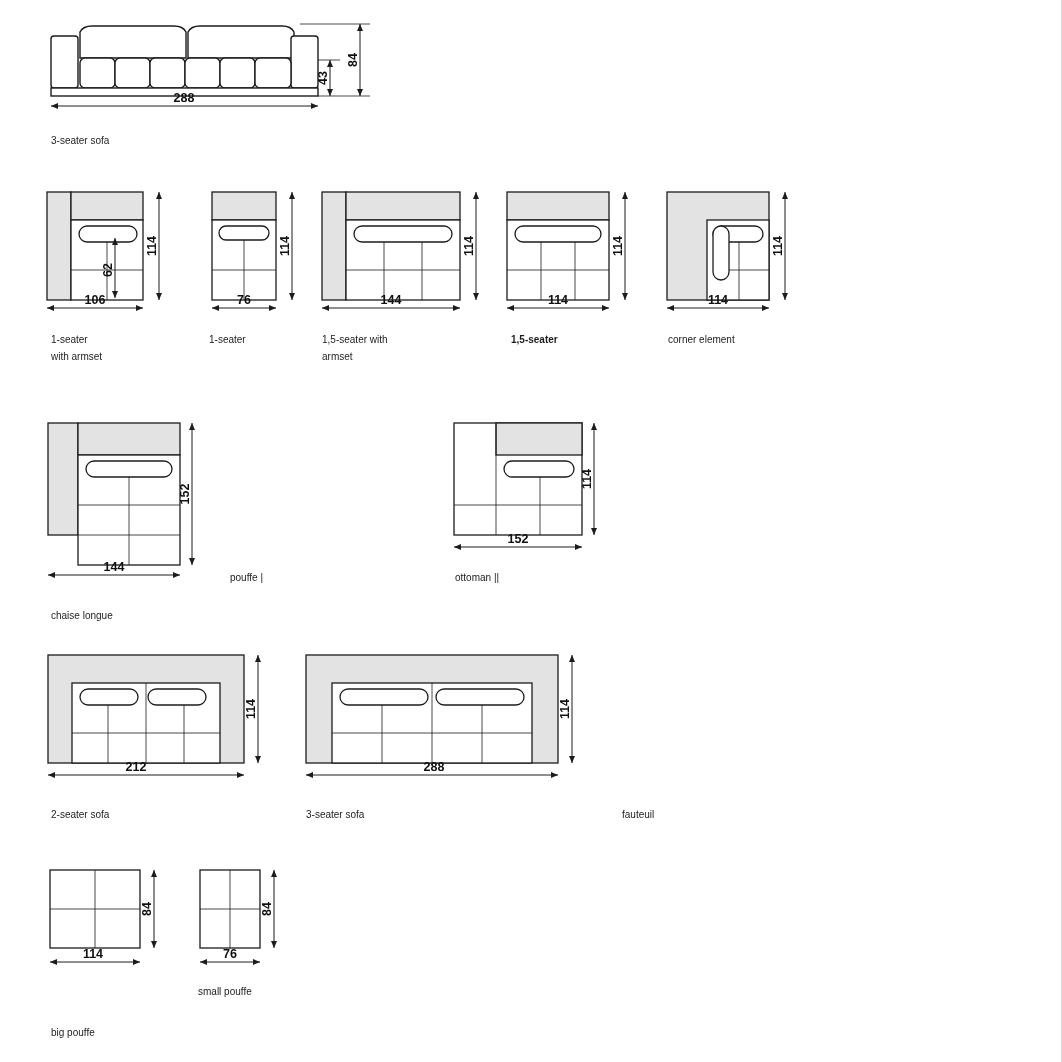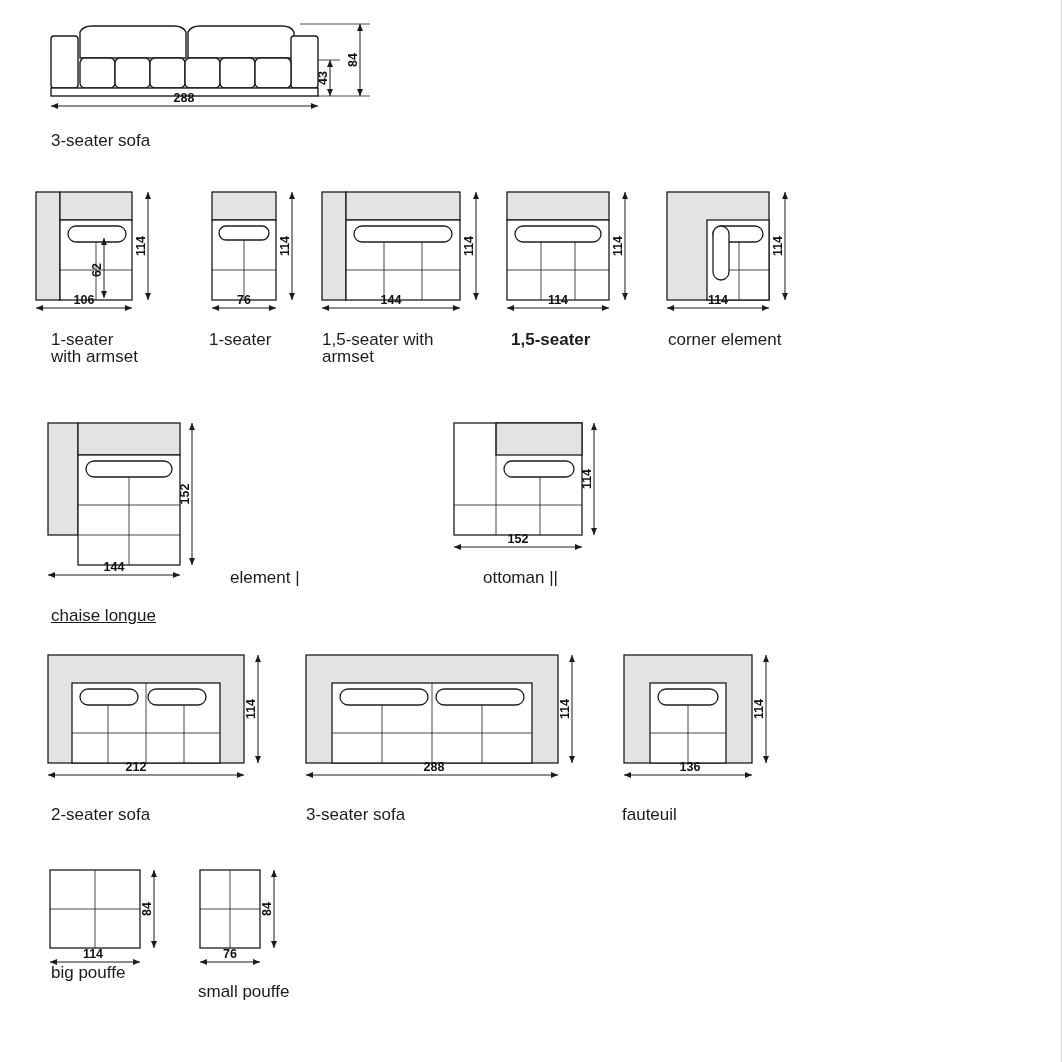--- a/index.html
+++ b/index.html
@@ -1,19 +1,19 @@
 <!DOCTYPE html>
 <html><head>
 <meta charset="utf-8">
 <style>
   html,body{margin:0;padding:0;background:#ffffff;}
   body{width:1062px;height:1062px;position:relative;font-family:"Liberation Sans",sans-serif;color:#1c1c1c;overflow:hidden;}
   .sheet{position:absolute;inset:0;}
   .item{position:absolute;}
-  .caption{position:absolute;font-size:17px;line-height:17px;color:#1c1c1c;white-space:pre-line;}
+  .caption{position:absolute;font-size:10px;line-height:17px;color:#1c1c1c;white-space:pre-line;}
   svg{display:block;overflow:visible;}
   .dimtext{font-family:"Liberation Sans",sans-serif;font-size:12.5px;font-weight:bold;fill:#111;}
   .edge-right{position:absolute;right:0;top:0;width:1px;height:1062px;background:#d8d8d8;}
 </style>
 </head>
 <body>
 
 <div class="sheet">
 
   <div class="item" style="left:40px;top:10px;">
@@ -54,21 +54,21 @@
         <line x1="278" y1="86" x2="330" y2="86" stroke-width="0.8"></line>
         <line x1="260" y1="14" x2="330" y2="14" stroke-width="0.8"></line>
       </g>
       <text class="dimtext" x="144" y="92" text-anchor="middle">288</text>
       <text class="dimtext" x="287" y="68" text-anchor="middle" transform="rotate(-90 287 68)">43</text>
       <text class="dimtext" x="317" y="50" text-anchor="middle" transform="rotate(-90 317 50)">84</text>
     </svg>
   </div>
   <div class="caption" style="left:51px;top:132px;">3-seater sofa</div>
 
-  <div class="item" style="left:24px;top:180px;text-decoration:underline;">
+  <div class="item" style="left:35px;top:180px;text-decoration:underline;">
     <svg width="160" height="135" viewBox="0 0 160 135">
       <g stroke="#1c1c1c" stroke-width="1.3">
         <rect x="12" y="12" width="24" height="108" fill="#e3e3e3"></rect>
         <rect x="36" y="12" width="72" height="28" fill="#e3e3e3"></rect>
         <rect x="36" y="40" width="72" height="80" fill="#ffffff"></rect>
         <rect x="44" y="46" width="58" height="16" rx="8" fill="#ffffff"></rect>
         <line x1="72" y1="62" x2="72" y2="120" stroke-width="0.8"></line>
         <line x1="36" y1="90" x2="108" y2="90" stroke-width="0.8"></line>
       </g>
       <g stroke="#1c1c1c" stroke-width="1" fill="none">
@@ -203,23 +203,23 @@
         <path d="M8 160 l7 -3 v6 z" fill="#1c1c1c" stroke="none"></path>
         <path d="M140 160 l-7 -3 v6 z" fill="#1c1c1c" stroke="none"></path>
         <line x1="152" y1="8" x2="152" y2="150"></line>
         <path d="M152 8 l-3 7 h6 z" fill="#1c1c1c" stroke="none"></path>
         <path d="M152 150 l-3 -7 h6 z" fill="#1c1c1c" stroke="none"></path>
       </g>
       <text class="dimtext" x="74" y="156" text-anchor="middle">144</text>
       <text class="dimtext" x="149" y="79" text-anchor="middle" transform="rotate(-90 149 79)">152</text>
     </svg>
   </div>
-  <div class="caption" style="left:51px;top:607px;text-decoration:underline;">chaise longue</div>
-
-  <div class="caption" style="left:230px;top:569px;">element |</div>
+  <div class="caption" style="left:51px;top:607px;">chaise longue</div>
+
+  <div class="caption" style="left:230px;top:569px;">pouffe |</div>
 
   <div class="item" style="left:442px;top:415px;">
     <svg width="170" height="145" viewBox="0 0 170 145">
       <g stroke="#1c1c1c" stroke-width="1.3">
         <rect x="12" y="8" width="128" height="112" fill="#ffffff"></rect>
         <rect x="54" y="8" width="86" height="32" fill="#e3e3e3"></rect>
         <rect x="62" y="46" width="70" height="16" rx="8" fill="#ffffff"></rect>
         <line x1="54" y1="8" x2="54" y2="120" stroke-width="0.8"></line>
         <line x1="98" y1="62" x2="98" y2="120" stroke-width="0.8"></line>
         <line x1="12" y1="90" x2="140" y2="90" stroke-width="0.8"></line>
@@ -229,21 +229,21 @@
         <path d="M12 132 l7 -3 v6 z" fill="#1c1c1c" stroke="none"></path>
         <path d="M140 132 l-7 -3 v6 z" fill="#1c1c1c" stroke="none"></path>
         <line x1="152" y1="8" x2="152" y2="120"></line>
         <path d="M152 8 l-3 7 h6 z" fill="#1c1c1c" stroke="none"></path>
         <path d="M152 120 l-3 -7 h6 z" fill="#1c1c1c" stroke="none"></path>
       </g>
       <text class="dimtext" x="76" y="128" text-anchor="middle">152</text>
       <text class="dimtext" x="149" y="64" text-anchor="middle" transform="rotate(-90 149 64)">114</text>
     </svg>
   </div>
-  <div class="caption" style="left:455px;top:569px;margin-left:28px;">ottoman ||</div>
+  <div class="caption" style="left:455px;top:569px;">ottoman ||</div>
 
   <div class="item" style="left:38px;top:645px;">
     <svg width="230" height="145" viewBox="0 0 230 145">
       <g stroke="#1c1c1c" stroke-width="1.3">
         <rect x="10" y="10" width="196" height="108" fill="#e3e3e3"></rect>
         <rect x="34" y="38" width="148" height="80" fill="#ffffff"></rect>
         <rect x="42" y="44" width="58" height="16" rx="8" fill="#ffffff"></rect>
         <rect x="110" y="44" width="58" height="16" rx="8" fill="#ffffff"></rect>
         <line x1="108" y1="38" x2="108" y2="118" stroke-width="0.8"></line>
         <line x1="70" y1="60" x2="70" y2="118" stroke-width="0.8"></line>
@@ -283,41 +283,20 @@
         <line x1="276" y1="10" x2="276" y2="118"></line>
         <path d="M276 10 l-3 7 h6 z" fill="#1c1c1c" stroke="none"></path>
         <path d="M276 118 l-3 -7 h6 z" fill="#1c1c1c" stroke="none"></path>
       </g>
       <text class="dimtext" x="138" y="126" text-anchor="middle">288</text>
       <text class="dimtext" x="273" y="64" text-anchor="middle" transform="rotate(-90 273 64)">114</text>
     </svg>
   </div>
   <div class="caption" style="left:306px;top:806px;">3-seater sofa</div>
 
-  <div class="item" style="left:614px;top:645px;">
-    <svg width="180" height="145" viewBox="0 0 180 145">
-      <g stroke="#1c1c1c" stroke-width="1.3">
-        <rect x="10" y="10" width="128" height="108" fill="#e3e3e3"></rect>
-        <rect x="36" y="38" width="76" height="80" fill="#ffffff"></rect>
-        <rect x="44" y="44" width="60" height="16" rx="8" fill="#ffffff"></rect>
-        <line x1="74" y1="60" x2="74" y2="118" stroke-width="0.8"></line>
-        <line x1="36" y1="88" x2="112" y2="88" stroke-width="0.8"></line>
-      </g>
-      <g stroke="#1c1c1c" stroke-width="1" fill="none">
-        <line x1="10" y1="130" x2="138" y2="130"></line>
-        <path d="M10 130 l7 -3 v6 z" fill="#1c1c1c" stroke="none"></path>
-        <path d="M138 130 l-7 -3 v6 z" fill="#1c1c1c" stroke="none"></path>
-        <line x1="152" y1="10" x2="152" y2="118"></line>
-        <path d="M152 10 l-3 7 h6 z" fill="#1c1c1c" stroke="none"></path>
-        <path d="M152 118 l-3 -7 h6 z" fill="#1c1c1c" stroke="none"></path>
-      </g>
-      <text class="dimtext" x="76" y="126" text-anchor="middle">136</text>
-      <text class="dimtext" x="149" y="64" text-anchor="middle" transform="rotate(-90 149 64)">114</text>
-    </svg>
-  </div>
   <div class="caption" style="left:622px;top:806px;">fauteuil</div>
 
   <div class="item" style="left:38px;top:860px;">
     <svg width="140" height="120" viewBox="0 0 140 120">
       <g stroke="#1c1c1c" stroke-width="1.3">
         <rect x="12" y="10" width="90" height="78" fill="#ffffff"></rect>
         <line x1="57" y1="10" x2="57" y2="88" stroke-width="0.8"></line>
         <line x1="12" y1="49" x2="102" y2="49" stroke-width="0.8"></line>
       </g>
       <g stroke="#1c1c1c" stroke-width="1" fill="none">
@@ -325,21 +304,21 @@
         <path d="M12 102 l7 -3 v6 z" fill="#1c1c1c" stroke="none"></path>
         <path d="M102 102 l-7 -3 v6 z" fill="#1c1c1c" stroke="none"></path>
         <line x1="116" y1="10" x2="116" y2="88"></line>
         <path d="M116 10 l-3 7 h6 z" fill="#1c1c1c" stroke="none"></path>
         <path d="M116 88 l-3 -7 h6 z" fill="#1c1c1c" stroke="none"></path>
       </g>
       <text class="dimtext" x="55" y="98" text-anchor="middle">114</text>
       <text class="dimtext" x="113" y="49" text-anchor="middle" transform="rotate(-90 113 49)">84</text>
     </svg>
   </div>
-  <div class="caption" style="left:51px;top:964px;">big pouffe</div>
+  <div class="caption" style="left:51px;top:1024px;">big pouffe</div>
 
   <div class="item" style="left:188px;top:860px;">
     <svg width="120" height="120" viewBox="0 0 120 120">
       <g stroke="#1c1c1c" stroke-width="1.3">
         <rect x="12" y="10" width="60" height="78" fill="#ffffff"></rect>
         <line x1="42" y1="10" x2="42" y2="88" stroke-width="0.8"></line>
         <line x1="12" y1="49" x2="72" y2="49" stroke-width="0.8"></line>
       </g>
       <g stroke="#1c1c1c" stroke-width="1" fill="none">
         <line x1="12" y1="102" x2="72" y2="102"></line>

